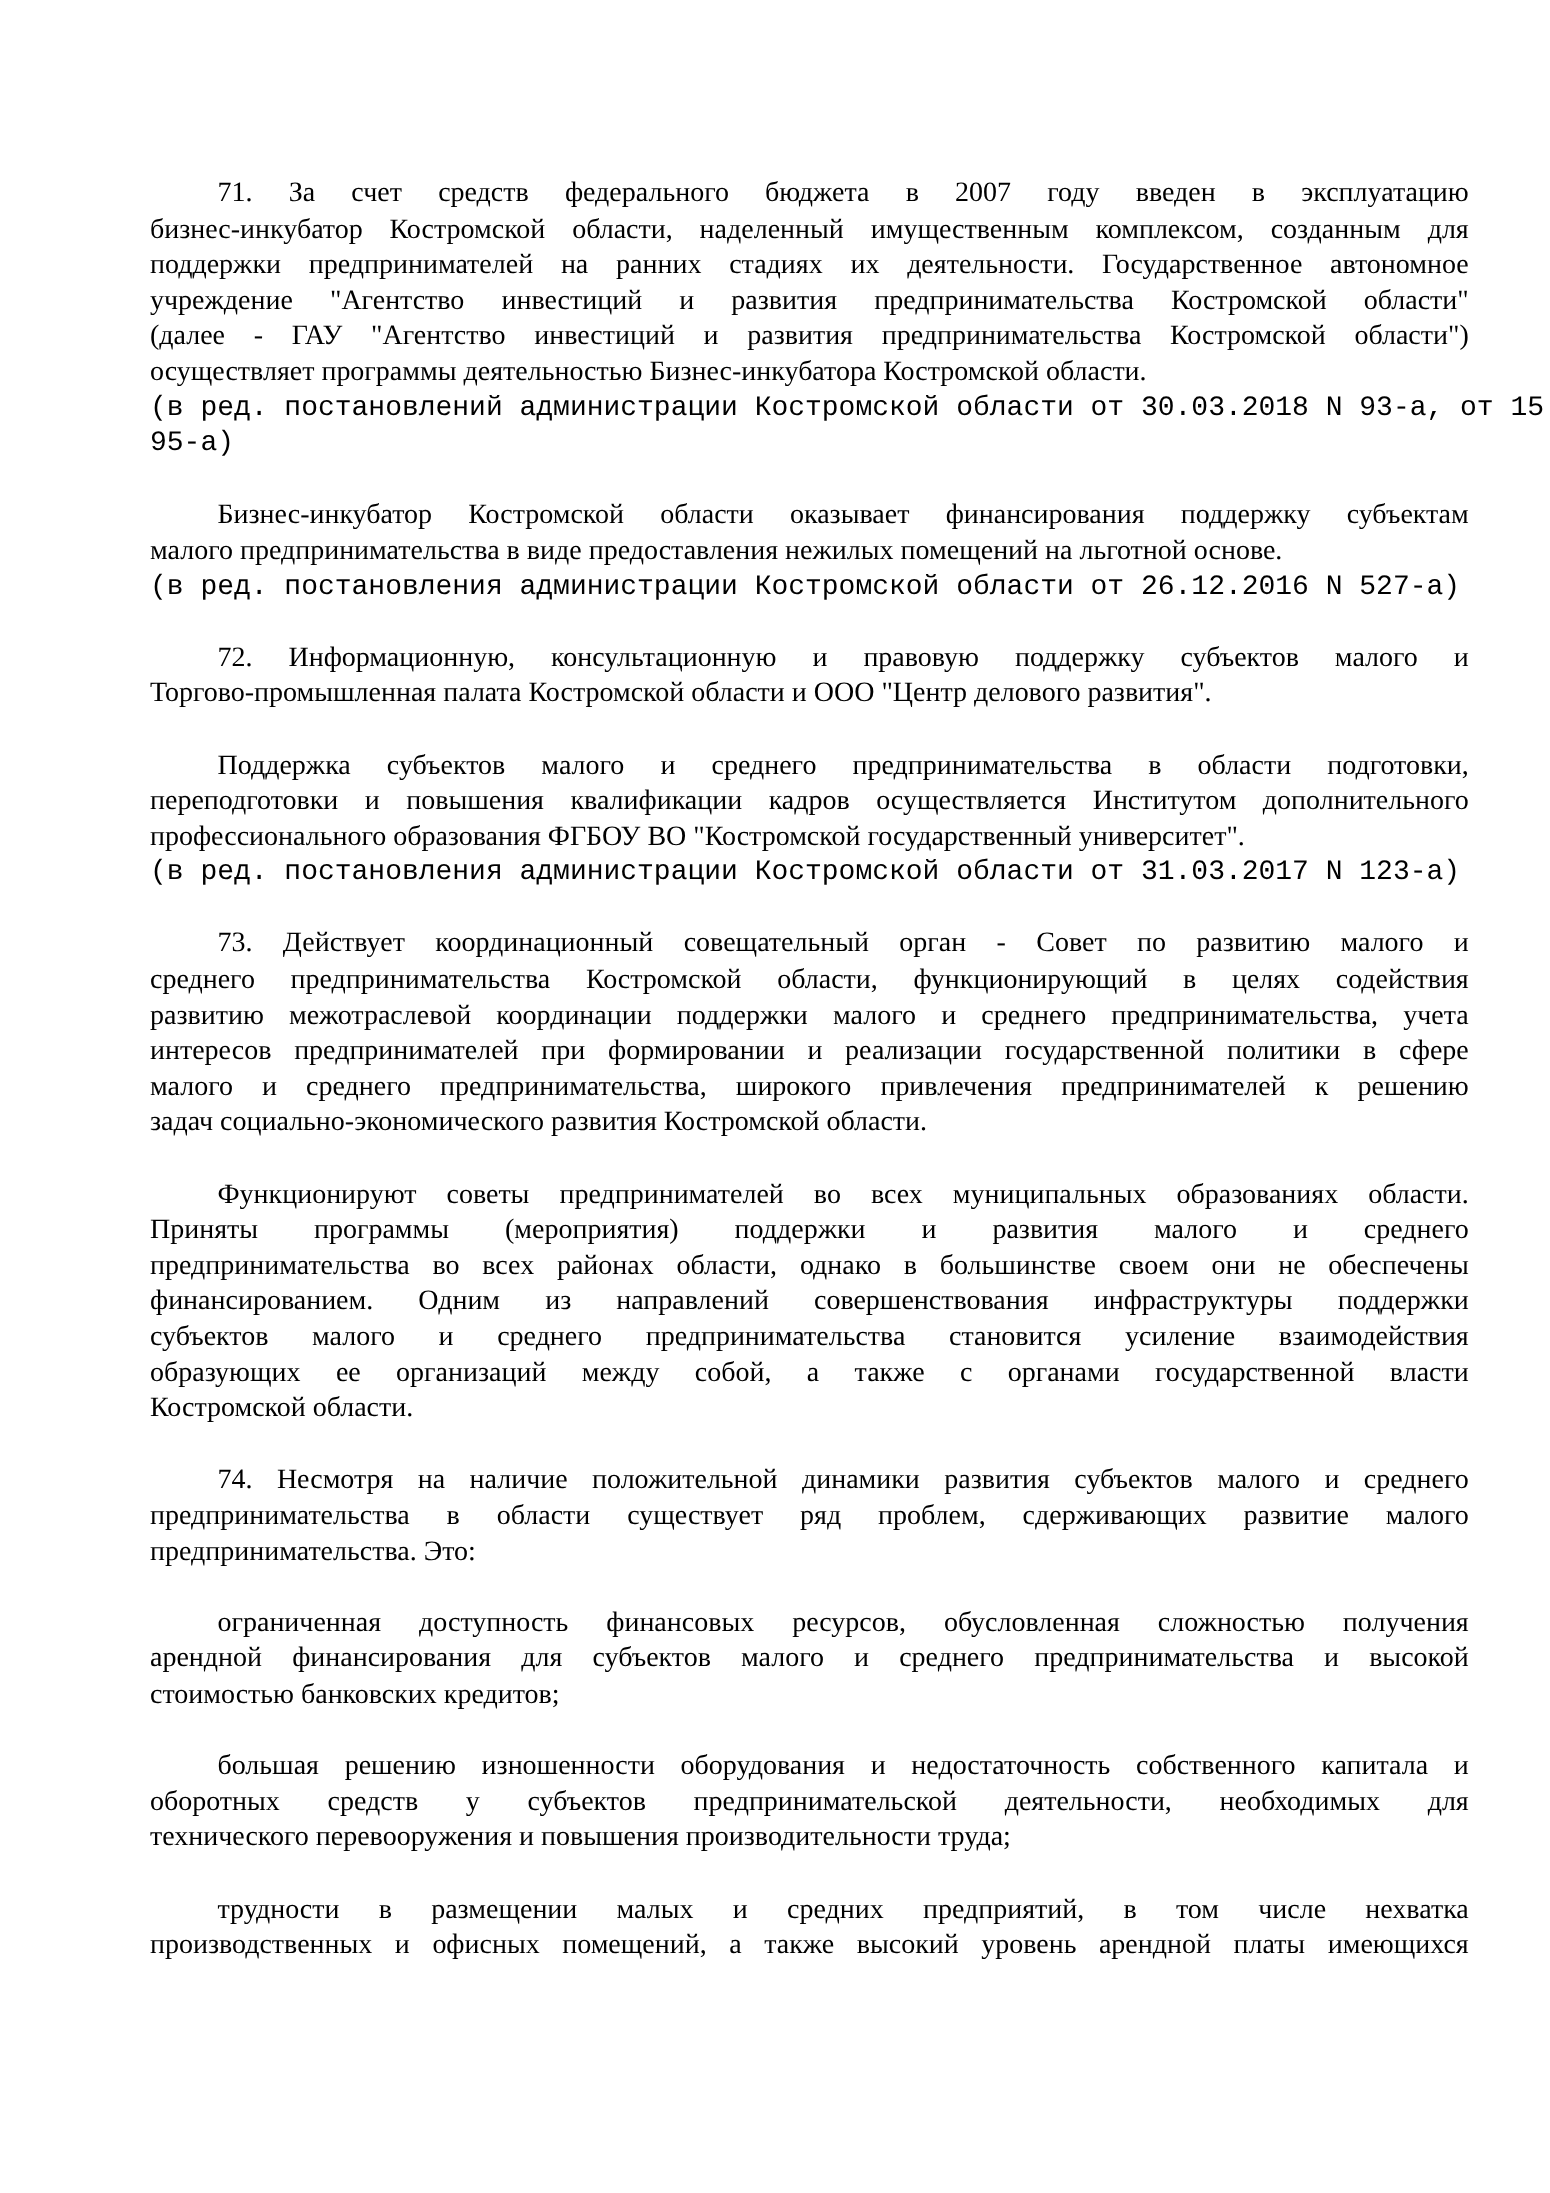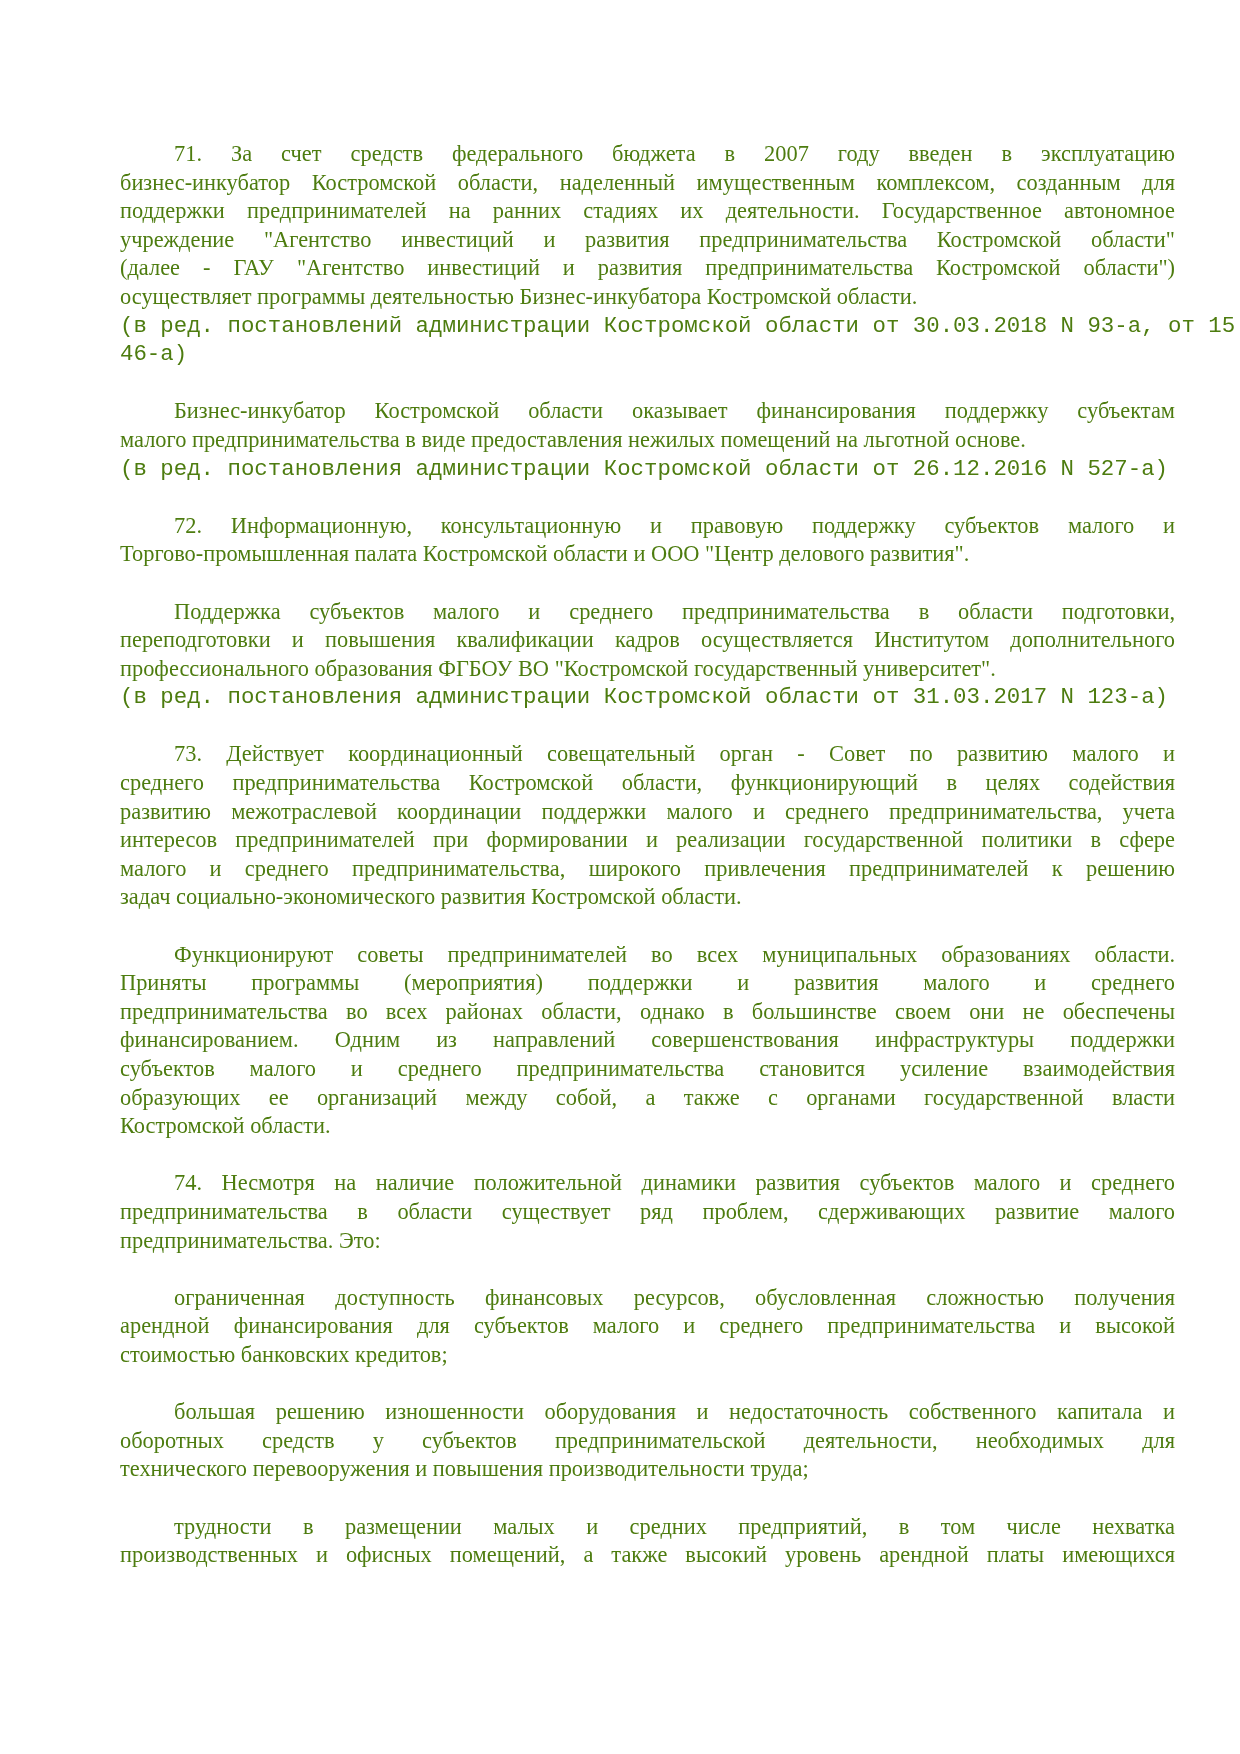--- a/index.html
+++ b/index.html
@@ -5,21 +5,21 @@
   html, body { margin: 0; padding: 0; background: #ffffff; }
   body { width: 1240px; height: 1754px; overflow: hidden; position: relative; }
   .page {
     position: absolute;
     left: 120px;
     top: 140px;
     width: 1055px;
     font-family: "Liberation Serif", "DejaVu Serif", serif;
     font-size: 22.4px;
     line-height: 28.6px;
-    color: #4d7c0f;
+    color: #000000;
   }
   .para {
     margin: 0 0 28.6px 0;
     text-align: justify;
   }
   .para .line {
     display: block;
     text-align: justify;
     text-align-last: justify;
     white-space: nowrap;
@@ -41,21 +41,21 @@
     <p class="para">
       <span class="line indent">71. За счет средств федерального бюджета в 2007 году введен в эксплуатацию</span>
       <span class="line">бизнес-инкубатор Костромской области, наделенный имущественным комплексом, созданным для</span>
       <span class="line">поддержки предпринимателей на ранних стадиях их деятельности. Государственное автономное</span>
       <span class="line">учреждение "Агентство инвестиций и развития предпринимательства Костромской области"</span>
       <span class="line">(далее - ГАУ "Агентство инвестиций и развития предпринимательства Костромской области")</span>
       <span class="line last">осуществляет программы деятельностью Бизнес-инкубатора Костромской области.</span>
     </p>
     <p class="para note">
       <span class="line">(в ред. постановлений администрации Костромской области от 30.03.2018 N 93-а, от 15.03.2019 N</span>
-      <span class="line last">46-а)</span>
+      <span class="line last">95-а)</span>
     </p>
   </div>
 
   <div class="block">
     <p class="para">
       <span class="line indent">Бизнес-инкубатор Костромской области оказывает финансирования поддержку субъектам</span>
       <span class="line last">малого предпринимательства в виде предоставления нежилых помещений на льготной основе.</span>
     </p>
     <p class="para note">
       <span class="line last">(в ред. постановления администрации Костромской области от 26.12.2016 N 527-а)</span>

